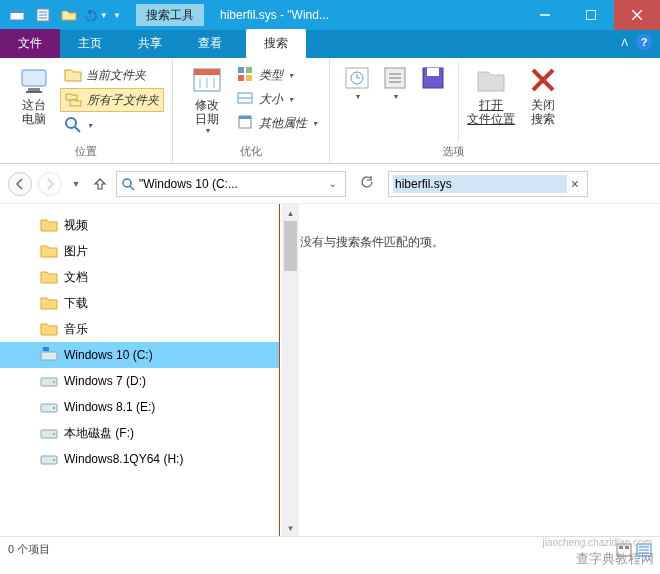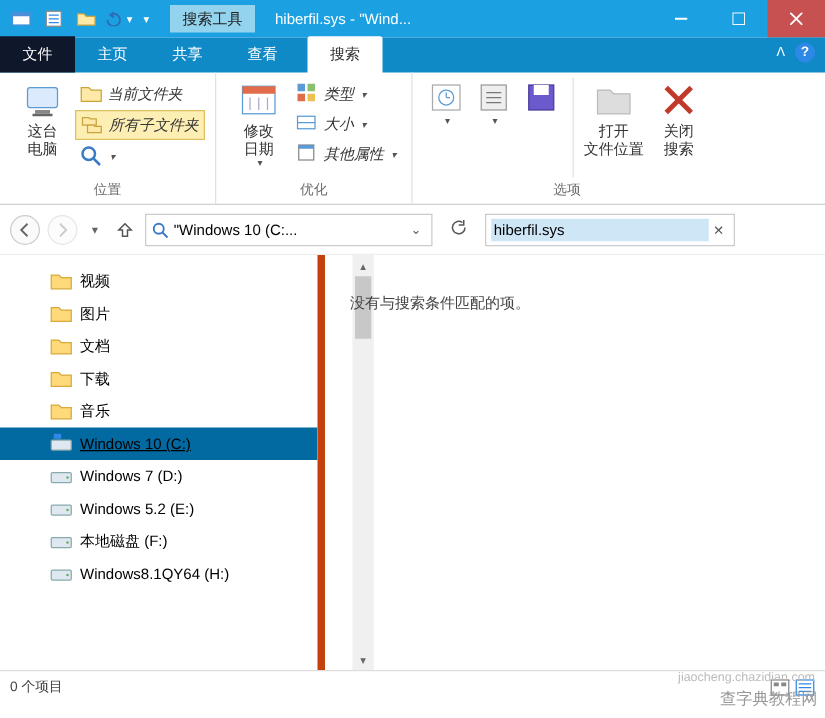--- a/index.html
+++ b/index.html
@@ -13,21 +13,21 @@
 .qat-drop { color:#fff; font-size:9px; margin-left:2px; }
 .context-tab { background:#93d3ee; color:#222; height:22px; padding:2px 10px; margin-top:0px; display:flex; align-items:center; font-size:12px;}
 .title-text { flex:1; padding-left:16px; color:#fff; font-size:12px; white-space:nowrap; overflow:hidden;}
 .winbtns { display:flex; height:30px;}
 .winbtn { width:46px; display:flex; align-items:center; justify-content:center; color:#fff;}
 .winbtn.close { background:#c75050;}
 
 
 .tabs { height:28px; background:#1089c7; display:flex; align-items:flex-end; position:relative;}
 .tab { padding:6px 18px; color:#fff; font-size:12px;}
-.tab.file { background:#0f172a; }
+.tab.file { background:#701a75; }
 .tab.active { background:#fff; color:#333; border-top-left-radius:2px; border-top-right-radius:2px; margin-bottom:-1px; padding-bottom:7px;}
 .tabs-right { position:absolute; right:8px; top:4px; display:flex; gap:8px; align-items:center;}
 .chev{color:#fff;font-size:10px;}
 .helpq{width:16px;height:16px;border-radius:50%;background:#2d89e5;color:#fff;display:flex;align-items:center;justify-content:center;font-size:11px;font-weight:bold;}
 
 
 .ribbon { height:106px; background:#fff; display:flex; border-bottom:1px solid #d0d0d0;}
 .group { border-right:1px solid #e1e1e1; padding:4px 8px 2px 8px; display:flex; flex-direction:column; position:relative;}
 .group-body { flex:1; display:flex; align-items:flex-start;}
 .group-label { text-align:center; color:#6b6b6b; font-size:11px; padding:2px 0;}
@@ -48,23 +48,23 @@
 .addr { flex:0 0 230px; height:26px; border:1px solid #ccc; display:flex; align-items:center; padding:0 4px; gap:4px;}
 .addr input{border:none;outline:none;font-size:12px;flex:1;}
 .addr .ddrop{color:#555;font-size:10px;padding:0 4px;}
 .refresh{padding:0 8px;color:#555;}
 .search { flex:0 0 200px; height:26px; border:1px solid #ccc; display:flex; align-items:center; padding:0 4px; position:relative;}
 .search input{border:none;outline:none;font-size:12px;flex:1;background:#cfe6f7;padding:2px 2px;}
 .search .clear{color:#555;padding:0 4px;font-size:14px;}
 
 
 .content { display:flex; height:332px; position:relative;}
-.tree { width:260px; overflow-y:hidden; padding-top:8px; border-right:6px solid #c2410c; position:relative;}
+.tree { width:280px; overflow-y:hidden; padding-top:8px; border-right:1px solid #c2410c; position:relative;}
 .tree-item { display:flex; align-items:center; gap:6px; padding:2px 4px 2px 40px; height:26px; font-size:12px;}
-.tree-item.selected{background:#0369a1;text-decoration:underline;}
+.tree-item.selected{background:#7dd3fc;}
 .results { flex:1; padding:30px 20px; color:#444; font-size:12px; position:relative;}
 .vscroll{position:absolute;right:0;top:0;width:17px;height:100%;background:#f0f0f0;}
 .vscroll .arrow{height:17px;display:flex;align-items:center;justify-content:center;font-size:9px;color:#666;}
 .vscroll .thumb{position:absolute;top:17px;left:2px;width:13px;height:50px;background:#c8c8c8;}
 .vscroll.tree-scroll{left:282px;right:auto;}
 
 
 .status { height:26px; border-top:1px solid #ddd; display:flex; align-items:center; padding:0 8px; font-size:11px; color:#444; justify-content:space-between;}
 .watermark{position:absolute;right:6px;bottom:6px;font-size:13px;color:#999;font-family:SimSun;pointer-events:none;text-align:center;}
 .watermark2{position:absolute;right:8px;bottom:26px;font-size:10px;color:#bbb;font-family:Arial;}
@@ -252,21 +252,21 @@
         <svg width="28" height="28">
             <rect x="4" y="4" width="20" height="20" fill="#6a5acd" stroke="#473a99"></rect>
             <rect x="8" y="4" width="12" height="8" fill="#fff"></rect>
           </svg>
       </div>
       <div class="vline"></div>
       <div class="bigbtn dimmed">
         <svg width="32" height="32">
             <path d="M3 8h10l3 3h13v16H3z" fill="#eee" stroke="#bbb"></path>
           </svg>
-        <div class="biglabel" style="white-space:pre-line;">打开
+        <div class="biglabel" style="white-space:pre-line;text-decoration:underline;">打开
 文件位置</div>
       </div>
       <div class="bigbtn">
         <svg width="32" height="32">
             <line x1="6" y1="6" x2="26" y2="26" stroke="#c0392b" stroke-width="4"></line>
             <line x1="26" y1="6" x2="6" y2="26" stroke="#c0392b" stroke-width="4"></line>
           </svg>
         <div class="biglabel" style="white-space:pre-line;">关闭
 搜索</div>
       </div>
@@ -356,21 +356,21 @@
           <rect x="1" y="6" width="16" height="8" rx="1" fill="#dfe8f0" stroke="#8aa"></rect>
           <circle cx="14" cy="10" r="1" fill="#6a6"></circle>
         </svg>
         <span>Windows 7 (D:)</span>
       </div>
       <div class="tree-item">
         <svg class="ficon">
           <rect x="1" y="6" width="16" height="8" rx="1" fill="#dfe8f0" stroke="#8aa"></rect>
           <circle cx="14" cy="10" r="1" fill="#6a6"></circle>
         </svg>
-        <span>Windows 5.2 (E:)</span>
+        <span>Windows 8.1 (E:)</span>
       </div>
       <div class="tree-item">
         <svg class="ficon">
           <rect x="1" y="6" width="16" height="8" rx="1" fill="#dfe8f0" stroke="#8aa"></rect>
           <circle cx="14" cy="10" r="1" fill="#6a6"></circle>
         </svg>
         <span>本地磁盘 (F:)</span>
       </div>
       <div class="tree-item">
         <svg class="ficon">

